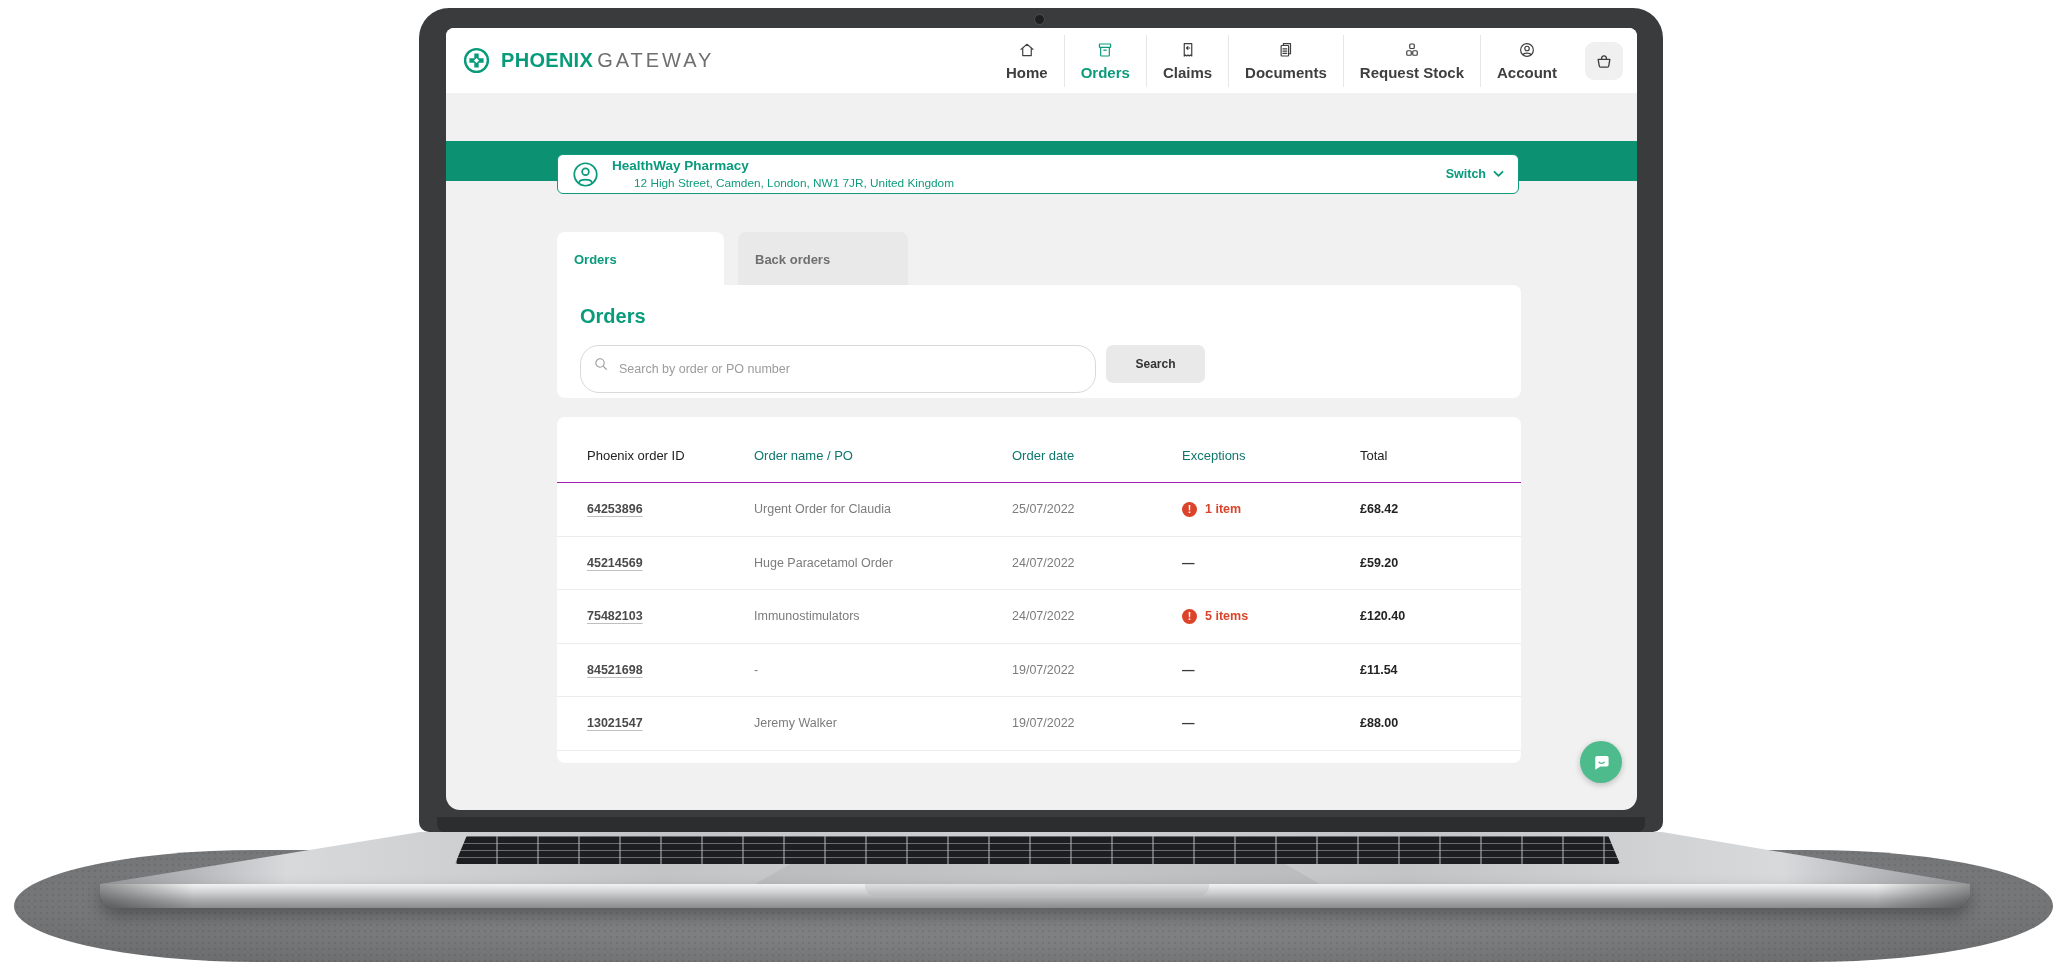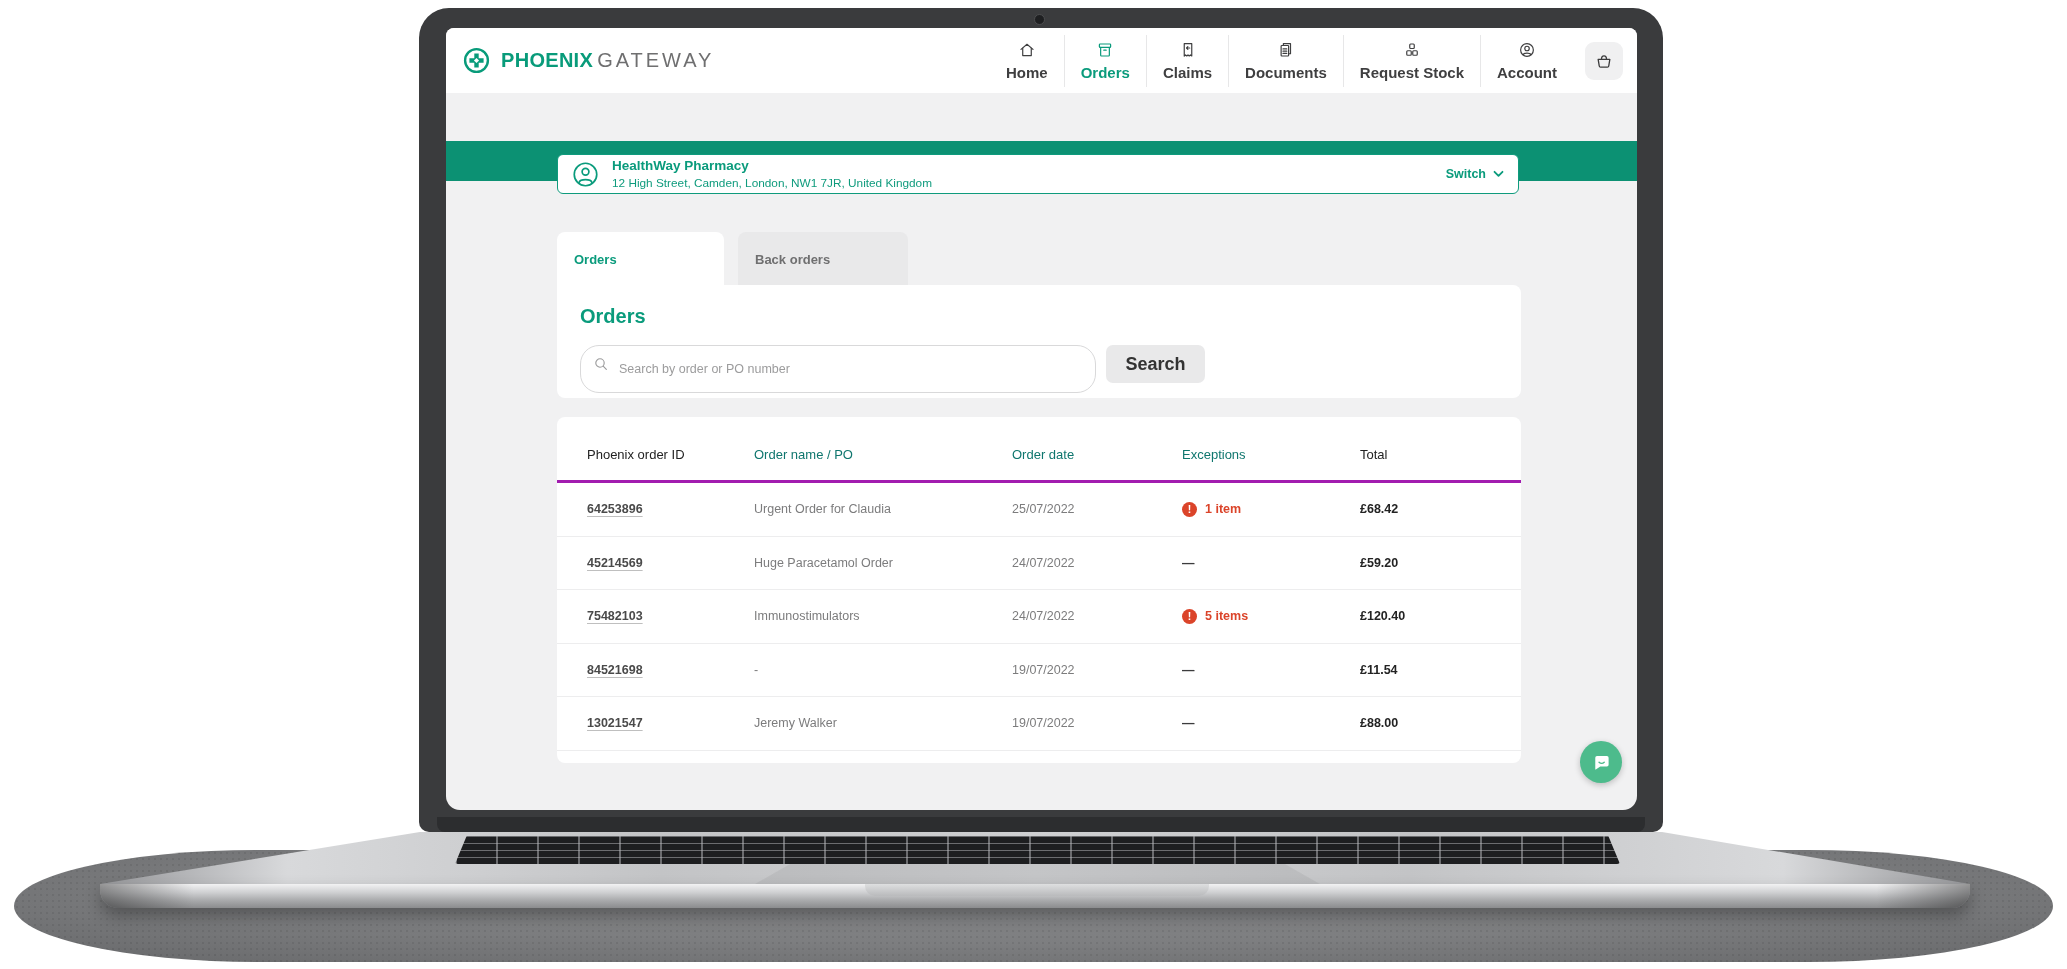--- a/index.html
+++ b/index.html
@@ -51,44 +51,44 @@
   
   .greenbar{position:absolute;top:65px;left:0;right:0;height:40px;background:#0C9173;color:#fff;
             display:flex;align-items:center;gap:10px;padding-left:113px;box-sizing:border-box;margin-top:48px;}
   .greenbar .blabel{font-size:12.5px;font-weight:bold;}
   
   .pharm-card{position:absolute;left:111px;top:126px;width:962px;height:40px;background:#fff;
               border:1px solid #0f9b7d;border-radius:6px;display:flex;align-items:center;
               padding:0 14px;box-sizing:border-box;}
   .pharm-text{margin-left:13px;}
   .pharm-name{font-size:13.5px;font-weight:bold;color:#0A9B7C;}
-  .pharm-addr{font-size:11.8px;color:#0f9b7d;margin-top:3px;}
+  .pharm-addr{font-size:11.8px;color:#0f9b7d;margin-top:3px;margin-left:22px;}
   .switch{margin-left:auto;display:flex;align-items:center;gap:7px;color:#0A9B7C;
           font-size:12.5px;font-weight:bold;cursor:pointer;}
   
   .tab{position:absolute;top:204px;height:54px;border-radius:8px 8px 0 0;display:flex;align-items:center;
        padding-left:17px;box-sizing:border-box;font-size:13px;font-weight:bold;cursor:pointer;}
   .tab-active{left:111px;width:167px;background:#fff;color:#0A9B7C;}
   .tab-inactive{left:292px;width:170px;background:#e9e9ea;color:#6f6f70;}
   
   .panel1{position:absolute;left:111px;top:257px;width:964px;height:113px;background:#fff;
           border-radius:0 8px 8px 8px;box-sizing:border-box;}
   .panel1 h2{margin:0;position:absolute;left:23px;top:20px;font-size:20px;color:#0A9B7C;}
   .search-input{position:absolute;left:23px;top:60px;width:516px;height:48px;border:1px solid #d9d9da;
                 border-radius:19px;box-sizing:border-box;padding:0 14px 0 38px;font-size:12.5px;
                 color:#3a3a3a;outline:none;font-family:inherit;background:#fff;}
   .search-input::placeholder{color:#9c9c9d;}
   .search-mag{position:absolute;left:36px;top:71px;color:#9b9b9c;pointer-events:none;}
   .search-btn{position:absolute;left:549px;top:60px;width:99px;height:38px;border:none;border-radius:7px;
-              background:#e9e9ea;font-size:18px;font-weight:bold;color:#333;font-family:inherit;cursor:pointer;}
+              background:#e9e9ea;font-size:12px;font-weight:bold;color:#333;font-family:inherit;cursor:pointer;}
   
   .panel2{position:absolute;left:111px;top:389px;width:964px;height:346px;background:#fff;border-radius:8px;
           box-sizing:border-box;overflow:hidden;}
   .thead,.trow{display:flex;align-items:center;padding:0 32px 0 30px;box-sizing:border-box;}
-  .thead{height:66px;padding-top:12px;border-bottom:3px solid #a21caf;font-size:13px;color:#232323;}
+  .thead{height:66px;padding-top:12px;border-bottom:1px solid #a21caf;font-size:13px;color:#232323;}
   .trow{height:53.5px;border-bottom:1px solid #ededee;font-size:12.5px;}
   .c-id{width:167px;}
   .c-name{width:258px;color:#7c7c7d;}
   .c-date{width:170px;color:#7c7c7d;}
   .c-exc{width:178px;display:flex;align-items:center;gap:8px;}
   .c-total{flex:1;text-align:left;font-weight:bold;color:#232323;}
   .thead .c-name,.thead .c-date,.thead .c-exc{color:#0f766e;}
   .thead .c-total{font-weight:normal;}
   .id-link{font-weight:bold;color:#4a4a4a;text-decoration:underline;text-decoration-color:#bfbfbf;
            text-underline-offset:3px;cursor:pointer;}

